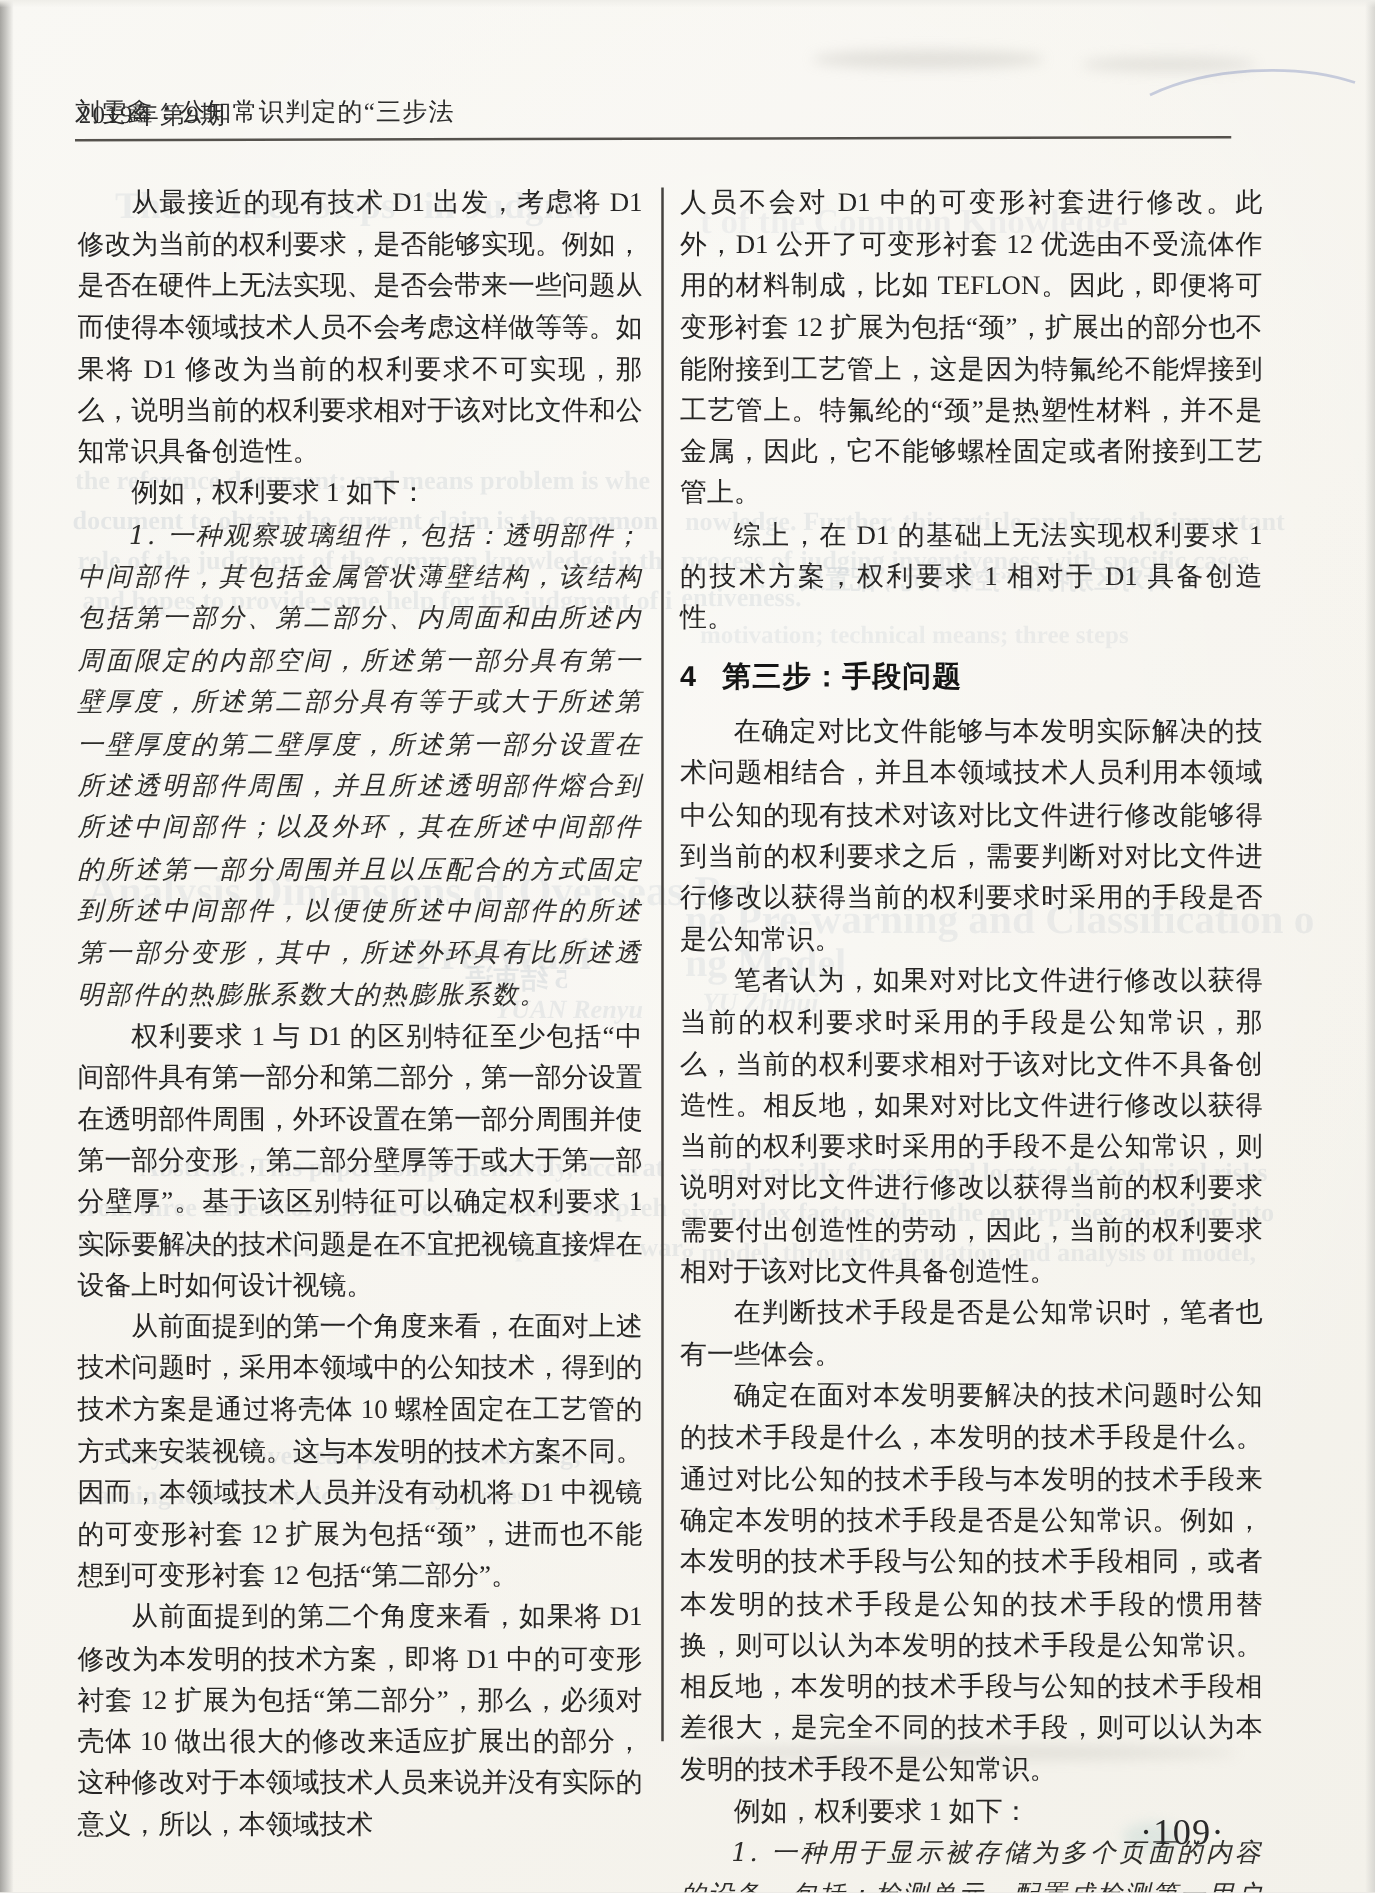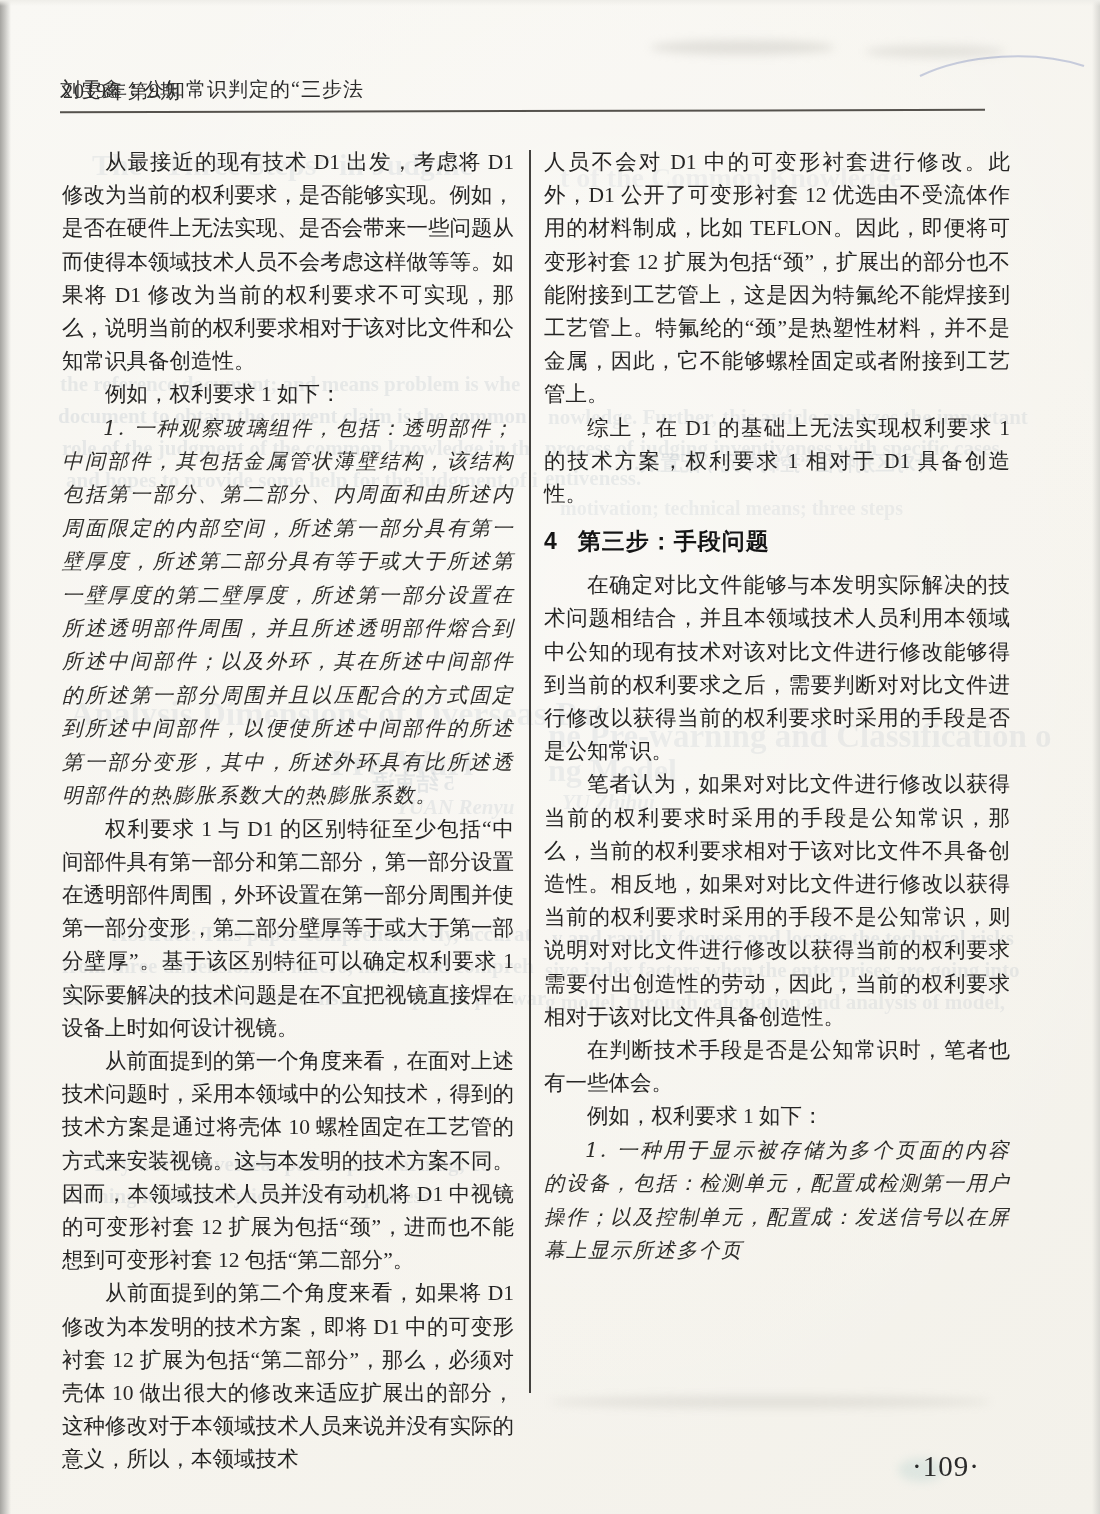--- a/index.html
+++ b/index.html
@@ -110,19 +110,20 @@
 
   <div class="col col-right">
     <p class="body noindent">人员不会对 D1 中的可变形衬套进行修改。此外，D1 公开了可变形衬套 12 优选由不受流体作用的材料制成，比如 TEFLON。因此，即便将可变形衬套 12 扩展为包括“颈”，扩展出的部分也不能附接到工艺管上，这是因为特氟纶不能焊接到工艺管上。特氟纶的“颈”是热塑性材料，并不是金属，因此，它不能够螺栓固定或者附接到工艺管上。</p>
     <p class="body">综上，在 D1 的基础上无法实现权利要求 1 的技术方案，权利要求 1 相对于 D1 具备创造性。</p>
     <h3 class="heading">
       <span class="num">4</span><span>第三步：手段问题</span>
     </h3>
     <p class="body">在确定对比文件能够与本发明实际解决的技术问题相结合，并且本领域技术人员利用本领域中公知的现有技术对该对比文件进行修改能够得到当前的权利要求之后，需要判断对对比文件进行修改以获得当前的权利要求时采用的手段是否是公知常识。</p>
     <p class="body">笔者认为，如果对对比文件进行修改以获得当前的权利要求时采用的手段是公知常识，那么，当前的权利要求相对于该对比文件不具备创造性。相反地，如果对对比文件进行修改以获得当前的权利要求时采用的手段不是公知常识，则说明对对比文件进行修改以获得当前的权利要求需要付出创造性的劳动，因此，当前的权利要求相对于该对比文件具备创造性。</p>
     <p class="body">在判断技术手段是否是公知常识时，笔者也有一些体会。</p>
+    <p class="body">确定在面对本发明要解决的技术问题时公知的技术手段是什么，本发明的技术手段是什么。通过对比公知的技术手段与本发明的技术手段来确定本发明的技术手段是否是公知常识。例如，本发明的技术手段与公知的技术手段相同，或者本发明的技术手段是公知的技术手段的惯用替换，则可以认为本发明的技术手段是公知常识。相反地，本发明的技术手段与公知的技术手段相差很大，是完全不同的技术手段，则可以认为本发明的技术手段不是公知常识。</p>
     <p class="body">例如，权利要求 1 如下：</p>
     <p class="claim">1. 一种用于显示被存储为多个页面的内容的设备，包括：检测单元，配置成检测第一用户操作；以及控制单元，配置成：发送信号以在屏幕上显示所述多个页</p>
   </div>
 
   <div class="pageno">·109·</div>
 
 </div>
 
 </body></html>

